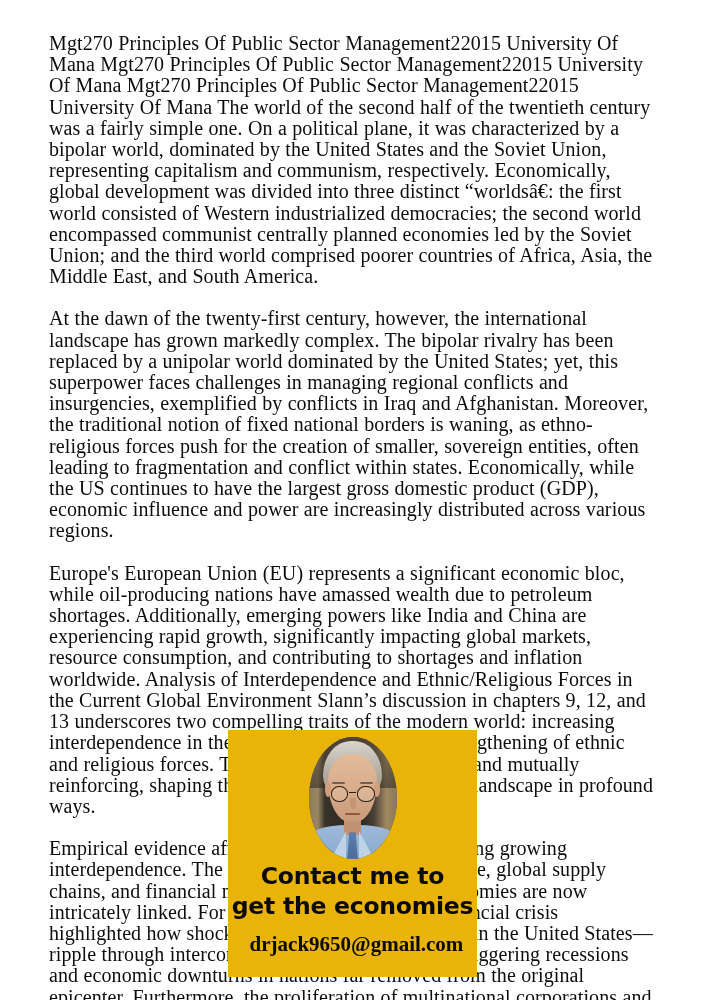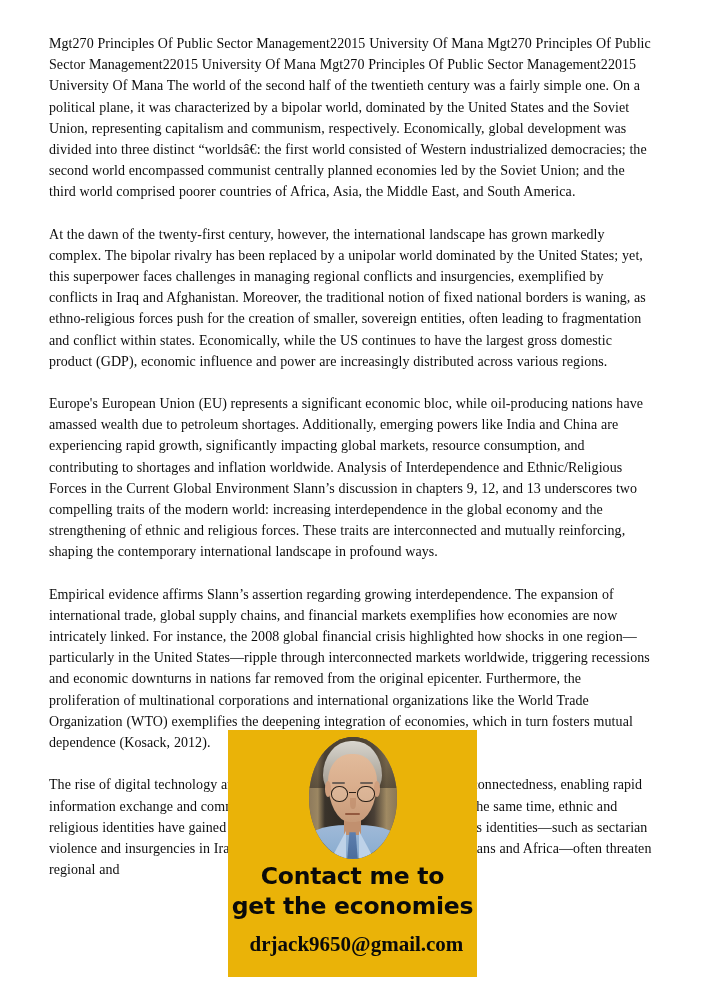--- a/index.html
+++ b/index.html
@@ -27,21 +27,21 @@
 
   #doc-body {
     position: absolute;
     left: 49px;
     top: 33px;
     width: 606px;
   }
 
   .para {
     margin: 0 0 21px 0;
-    font-size: 14px;
+    font-size: 20px;
     line-height: 21.2px;
     color: #0d0d0d;
     text-align: left;
     letter-spacing: 0.005em;
     word-spacing: 0.01em;
   }
   .para:last-child { margin-bottom: 0; }
 
   
   #contact-overlay {

